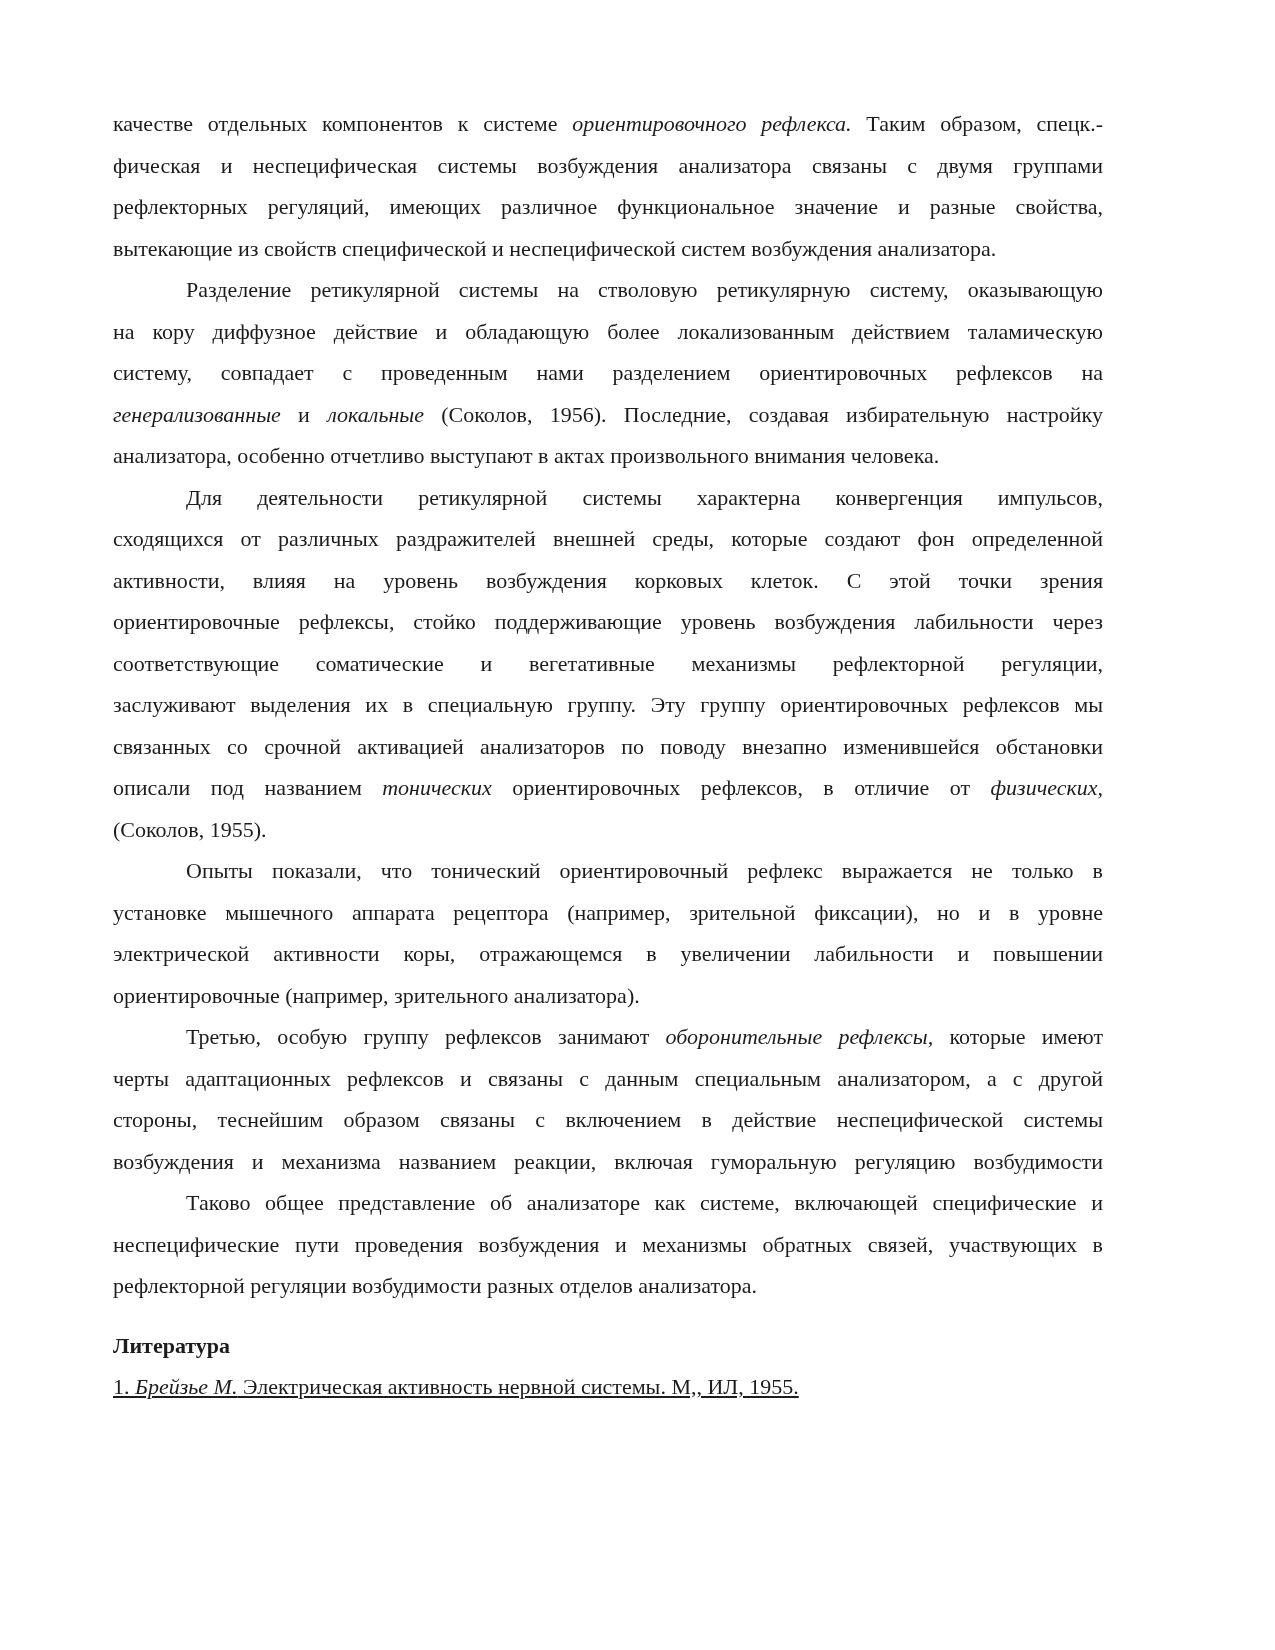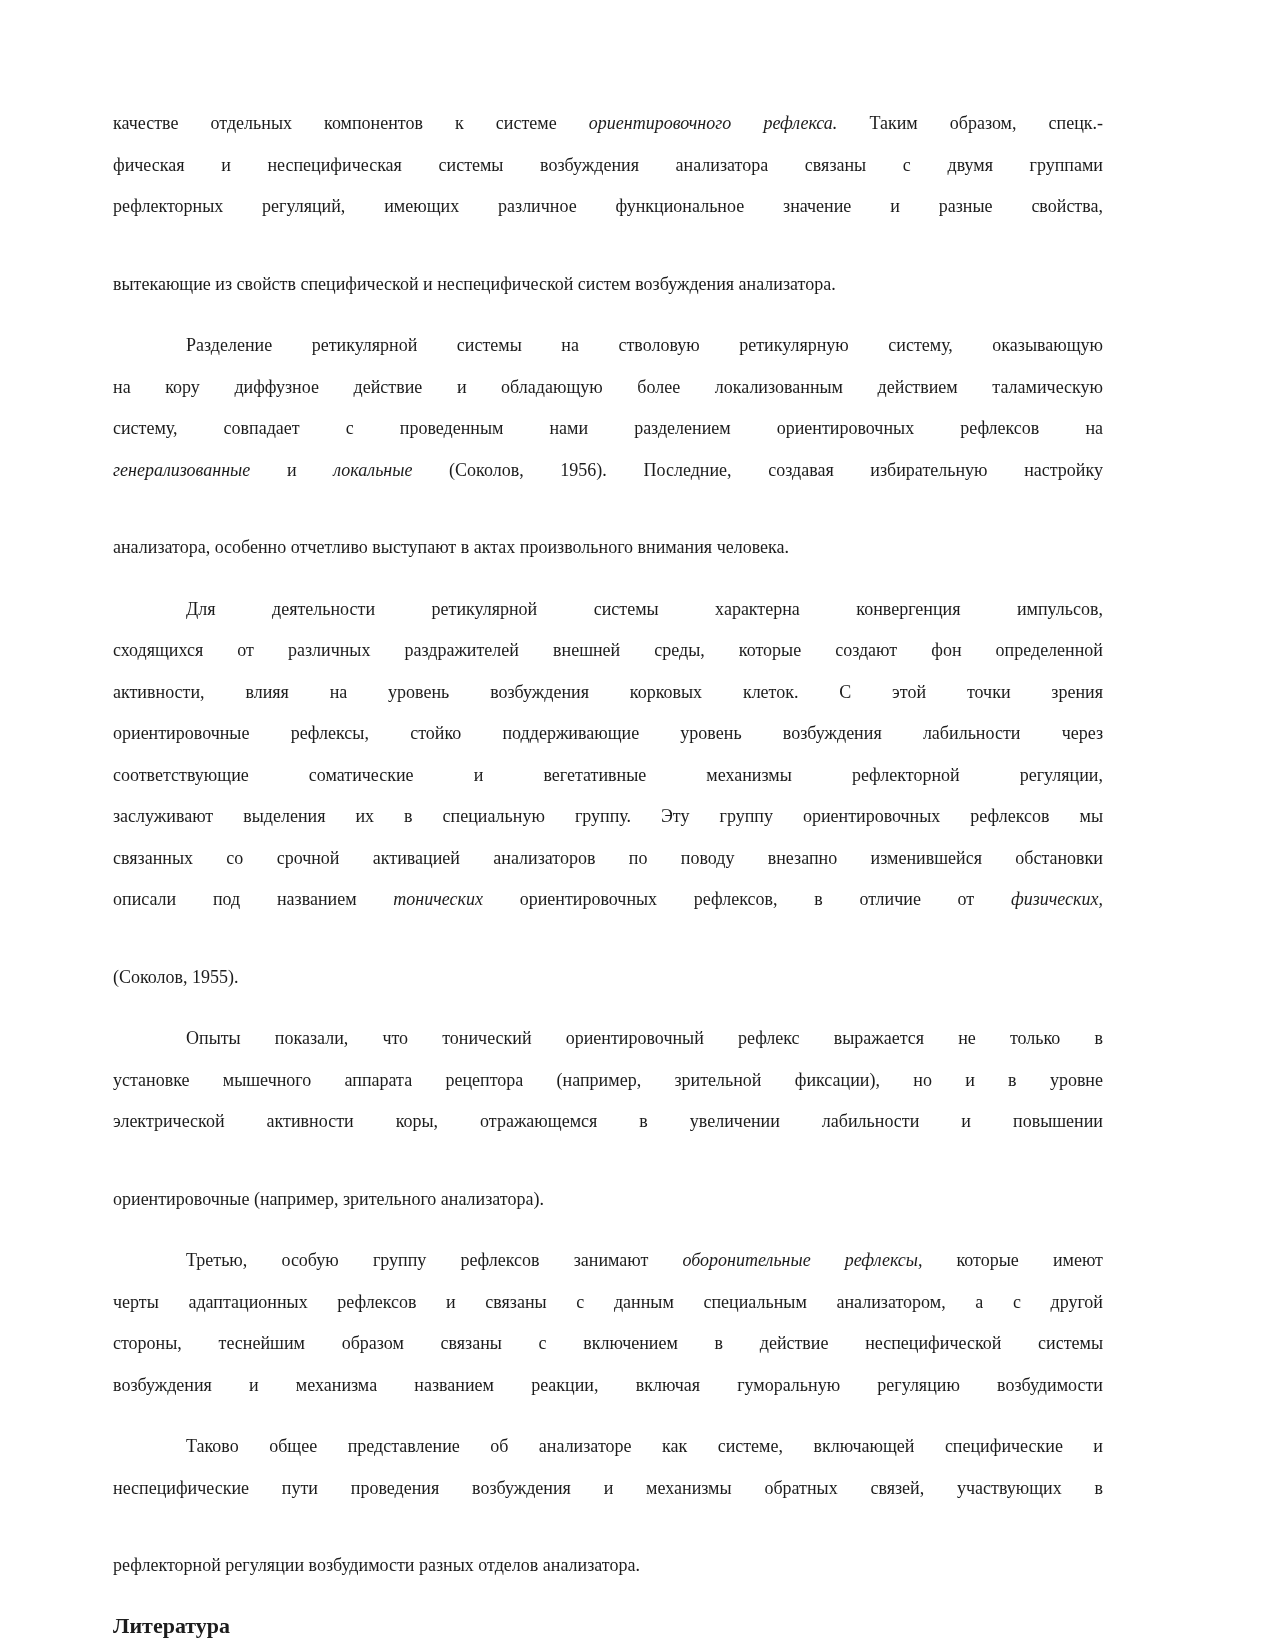--- a/index.html
+++ b/index.html
@@ -11,32 +11,31 @@
     font-family: "Liberation Serif", "DejaVu Serif", serif;
   }
   .page {
     position: relative;
     width: 1275px;
     height: 1650px;
     padding: 103px 172px 0 113px;
     overflow: hidden;
   }
   .line {
-    font-size: 18px;
+    font-size: 22px;
     line-height: 41.5px;
     text-align: justify;
     text-align-last: justify;
     hyphens: none;
   }
   .line.last {
     text-align: left;
     text-align-last: left;
-    margin-top: 36px;
   }
-  .line.indent { text-indent: 73px; margin-top: 20px; }
+  .line.indent { text-indent: 73px; }
   .italic { font-style: italic; }
   .heading {
     font-size: 22px;
     line-height: 41.5px;
     font-weight: bold;
     margin: 18px 0 0 0;
   }
   .refs .line {
     text-align: left;
     text-align-last: left;

